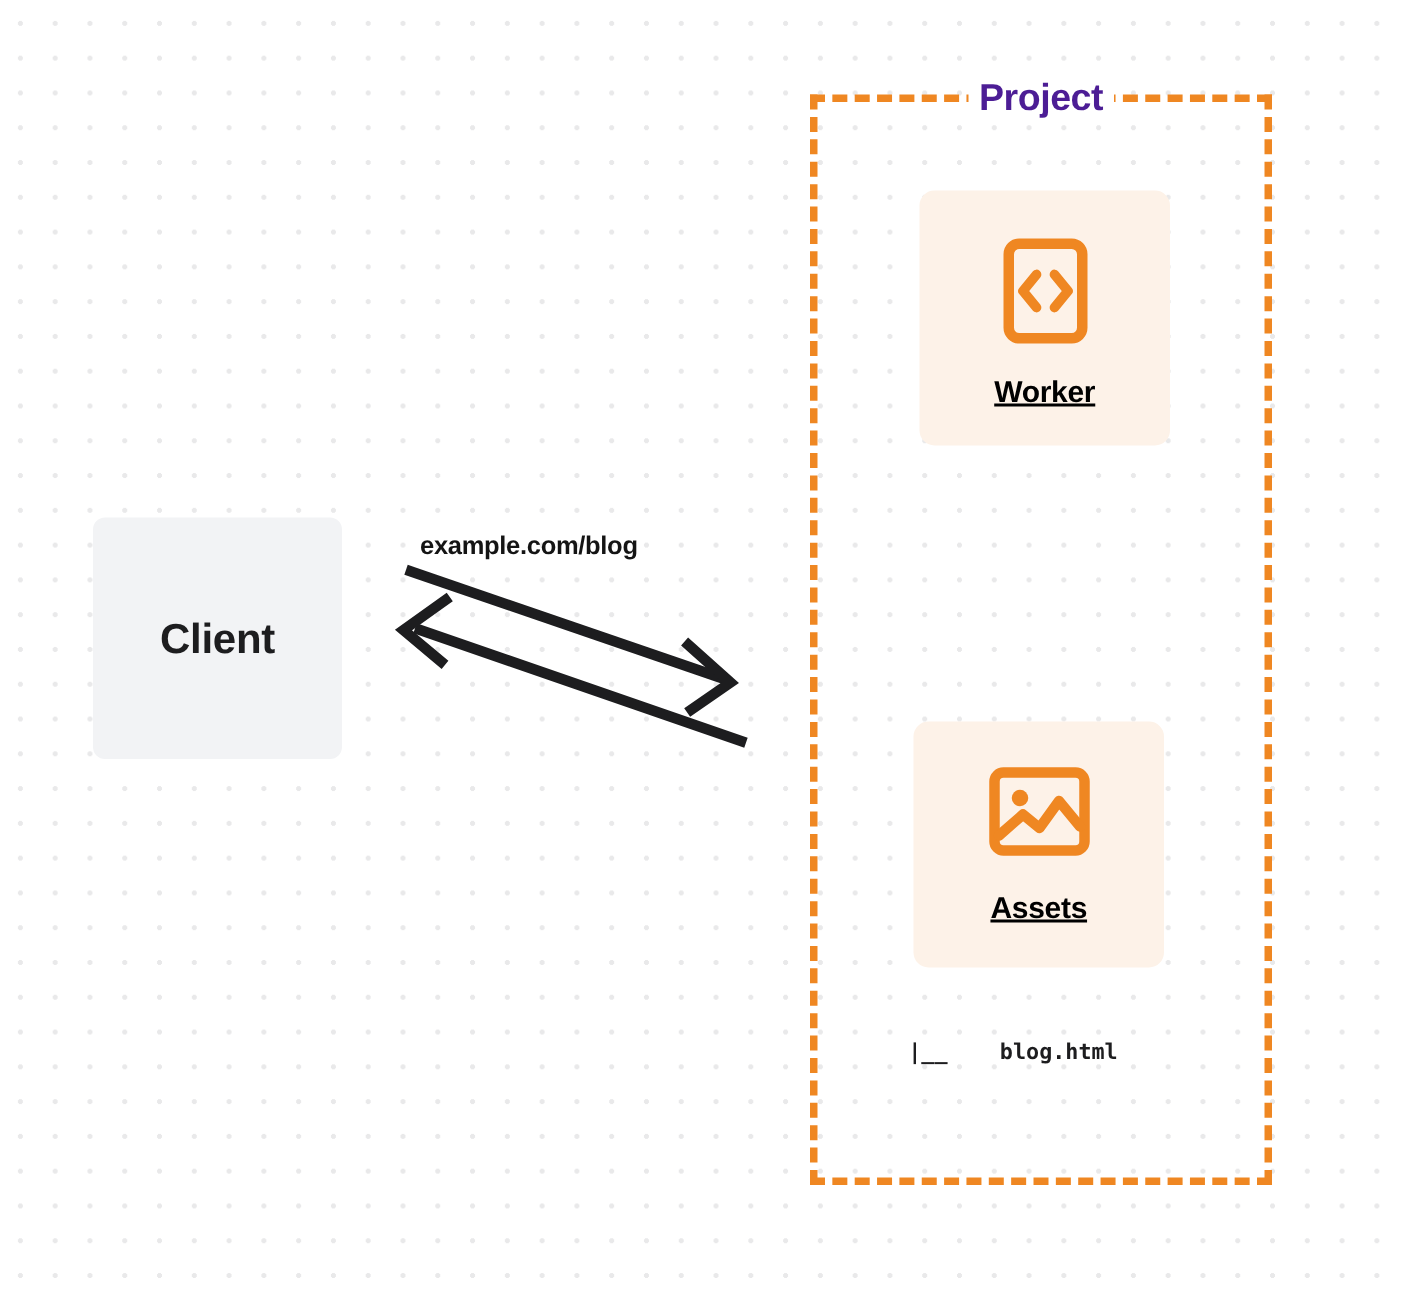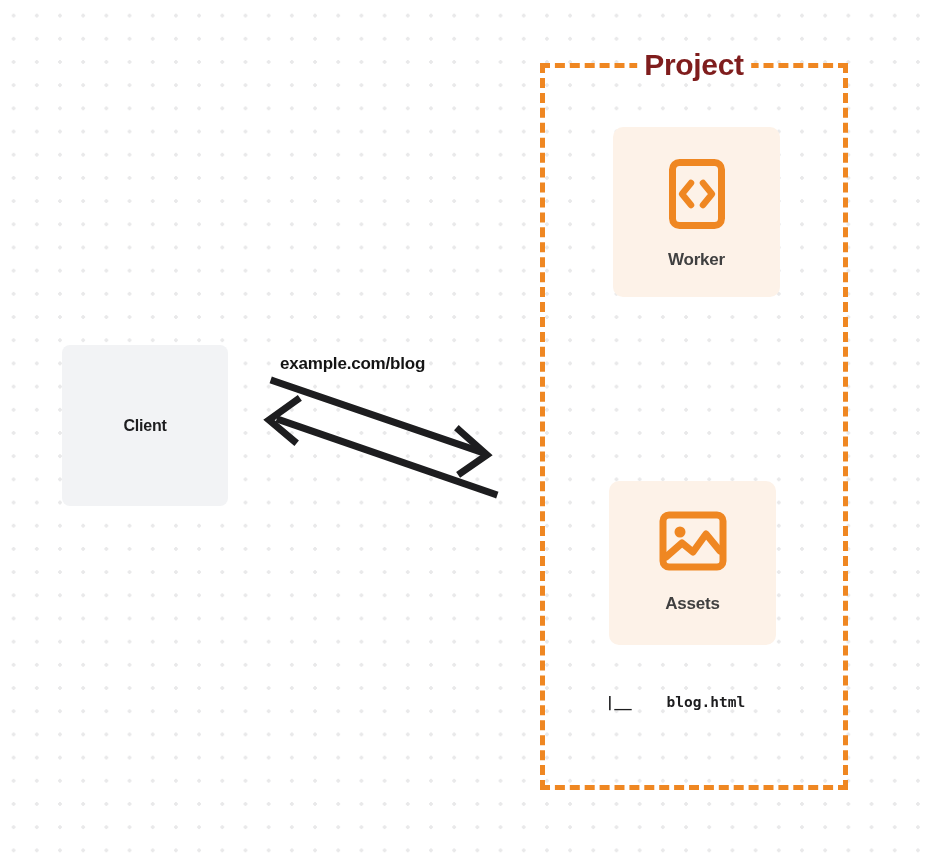--- a/index.html
+++ b/index.html
@@ -31,21 +31,21 @@
     top: 345px;
     width: 166px;
     height: 161px;
     background: #f2f3f5;
     border-radius: 8px;
     display: flex;
     align-items: center;
     justify-content: center;
   }
   .client-label {
-    font-size: 16px;
+    font-size: 28px;
     font-weight: 700;
     color: #1d1d1f;
     letter-spacing: -0.2px;
   }
 
   
   .edge-label {
     position: absolute;
     left: 280px;
     top: 354px;
@@ -76,23 +76,23 @@
     border: 5px dashed #ef8722;
     box-sizing: border-box;
   }
   .project-title {
     position: absolute;
     left: 50%;
     top: -18px;
     transform: translateX(-50%);
     background: #ffffff;
     padding: 0 7px;
-    font-size: 30px;
-    font-weight: 700;
-    color: #7f1d1d;
+    font-size: 25px;
+    font-weight: 700;
+    color: #4c1d95;
     letter-spacing: -0.3px;
     white-space: nowrap;
     line-height: 30px;
   }
 
   
   .card {
     position: absolute;
     width: 167px;
     background: #fdf2e8;
@@ -112,24 +112,25 @@
     left: 609px;
     top: 481px;
     height: 164px;
     padding-top: 29px;
   }
   .card-icon {
     display: block;
   }
   .card-label {
     margin-top: 16px;
-    font-size: 17px;
-    font-weight: 700;
-    color: #404040;
+    font-size: 20px;
+    font-weight: 700;
+    color: #000000;
     letter-spacing: -0.2px;
+    text-decoration: underline;
   }
   .card-assets .card-label {
     margin-top: 18px;
   }
 
   
   .file-tree {
     position: absolute;
     left: 588px;
     top: 650px;

